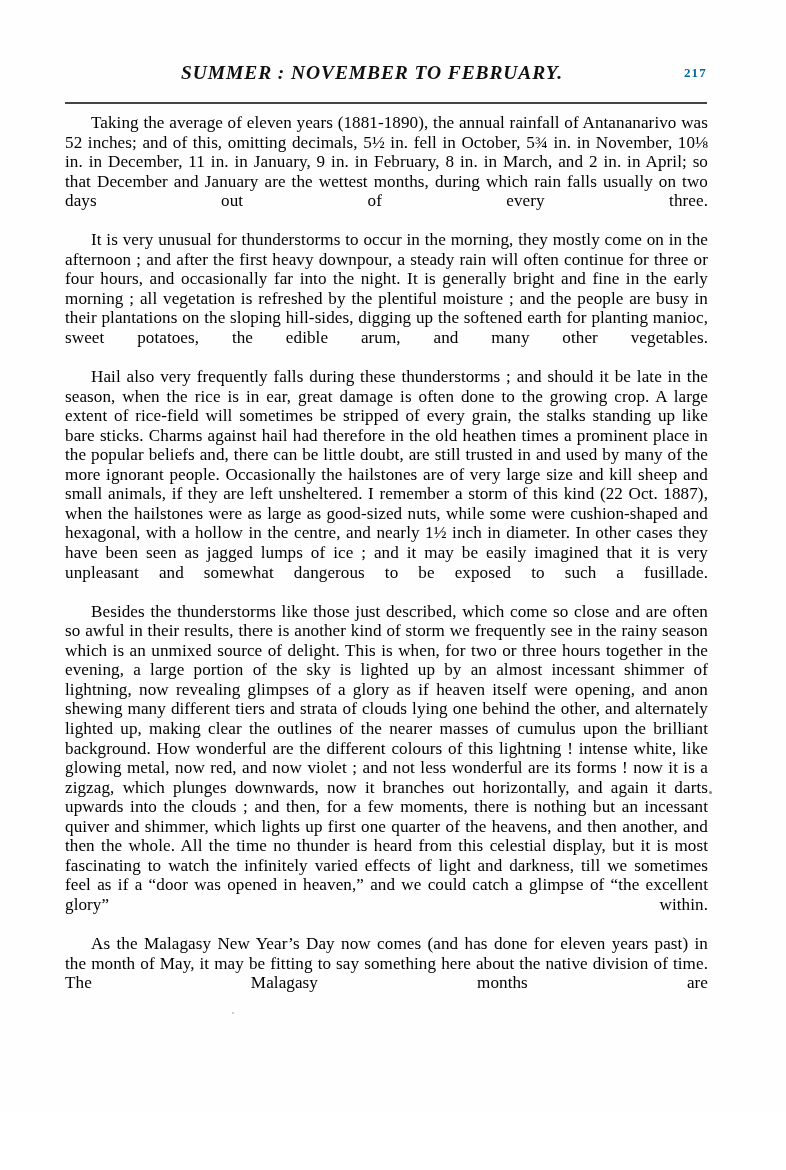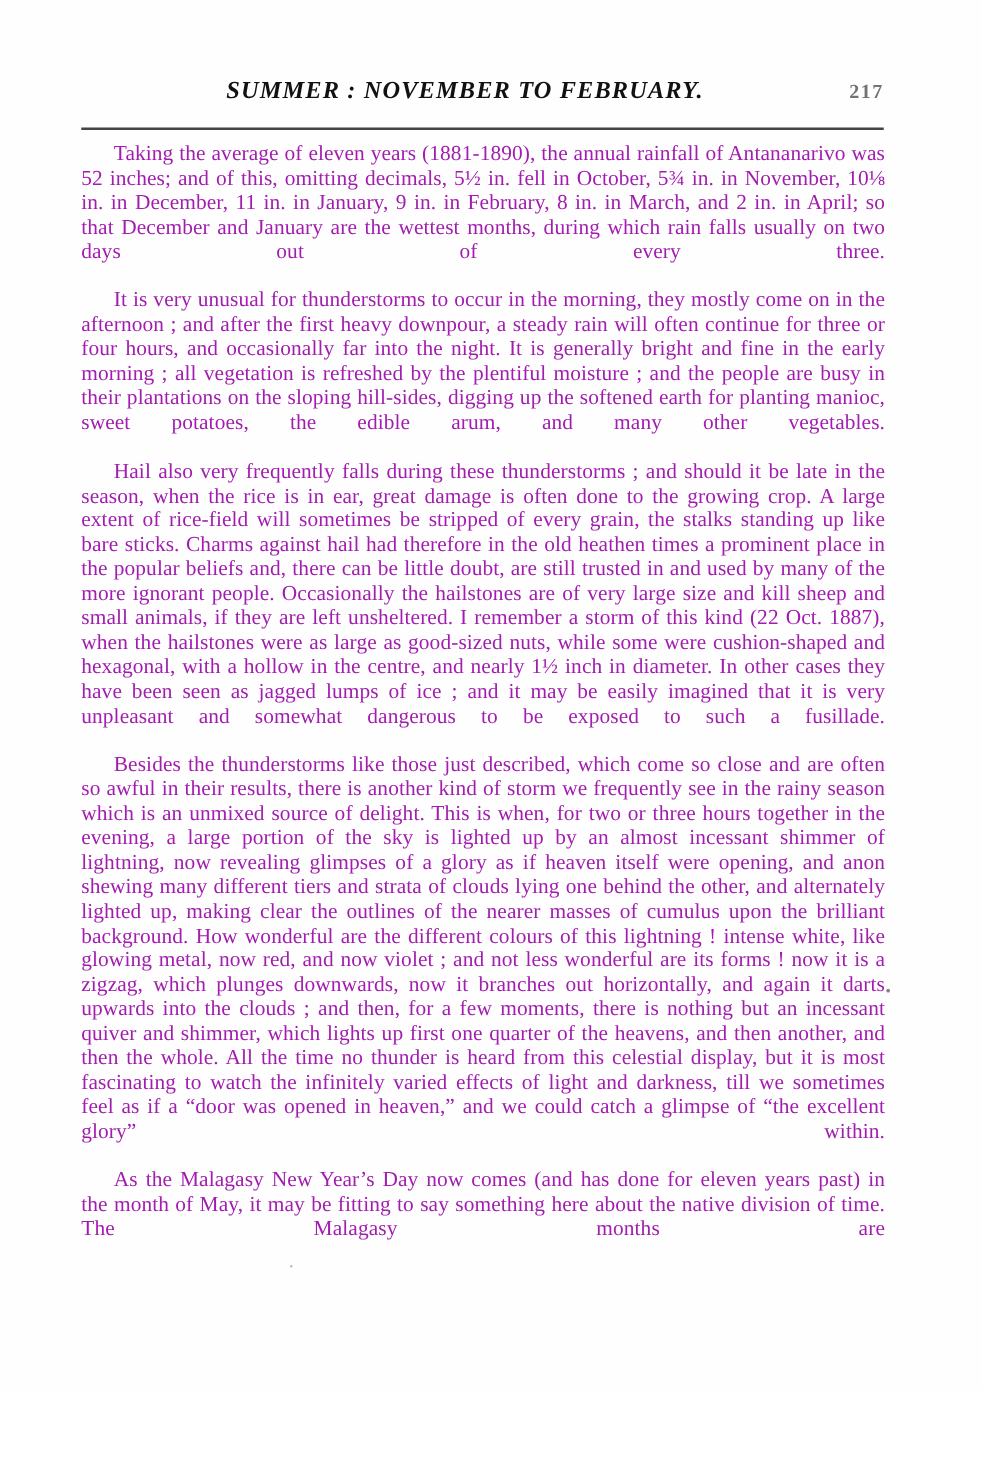--- a/index.html
+++ b/index.html
@@ -40,24 +40,24 @@
     letter-spacing: 0.9px;
     white-space: nowrap;
     color: #111;
     transform: translateX(-14px);
   }
 
   .page-number {
     position: absolute;
     right: 0;
     top: 3px;
-    font-size: 16px;
+    font-size: 13px;
     font-weight: 700;
     letter-spacing: 1.2px;
-    color: #737373;
+    color: #0369a1;
   }
 
   .head-rule {
     position: absolute;
     left: 65px;
     top: 102px;
     width: 642px;
     height: 2px;
     background: #2a2a2a;
     opacity: 0.88;
@@ -68,21 +68,21 @@
     position: absolute;
     left: 65px;
     top: 113px;
     width: 643px;
     font-size: 17.1px;
     line-height: 19.55px;
     text-align: justify;
     text-justify: inter-word;
     letter-spacing: 0.08px;
     word-spacing: 0.3px;
-    color: #a21caf;
+    color: #000000;
   }
 
   .textblock p {
     margin: 0;
     text-indent: 26px;
     hyphens: none;
   }
 
   
   .textblock p:after {

